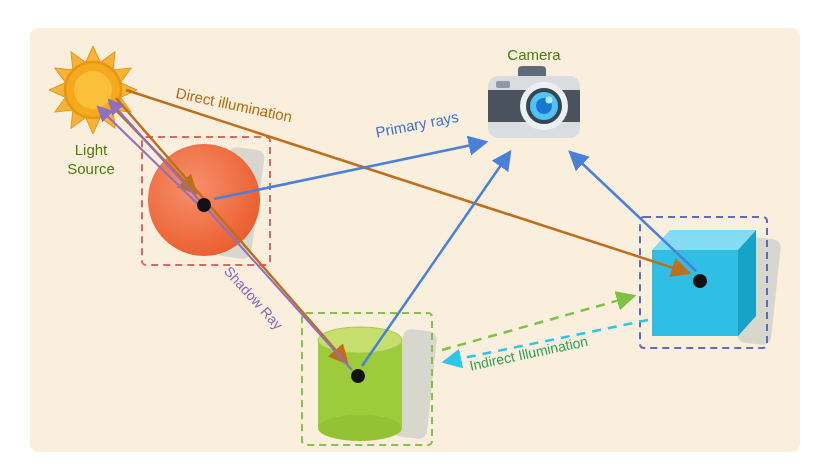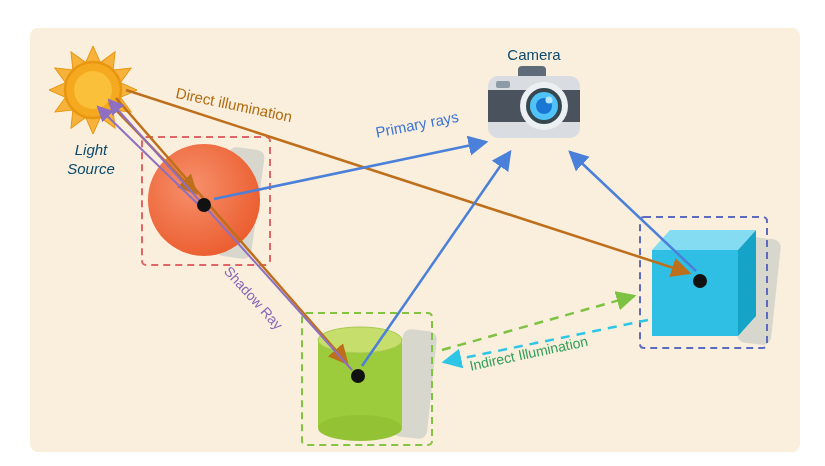--- a/index.html
+++ b/index.html
@@ -1,22 +1,22 @@
 <!DOCTYPE html>
 <html><head>
 <meta charset="utf-8">
 <style>
   html,body{margin:0;padding:0;background:#ffffff;}
   .stage{
     position:relative;width:825px;height:466px;background:#ffffff;overflow:hidden;
     font-family:"Liberation Sans","DejaVu Sans",sans-serif;
   }
   .stage svg{position:absolute;left:0;top:0;}
-  .lbl{position:absolute;white-space:nowrap;color:#0c4a6e;}
-  .lbl-light{left:56px;top:141px;width:70px;text-align:center;font-size:15px;line-height:1.25;white-space:normal;font-style:italic;}
+  .lbl{position:absolute;white-space:nowrap;color:#4d7c0f;}
+  .lbl-light{left:56px;top:141px;width:70px;text-align:center;font-size:15px;line-height:1.25;white-space:normal;}
   .lbl-camera{left:494px;top:46px;width:80px;text-align:center;font-size:15px;}
   .lbl-direct{left:178px;top:84px;font-size:15px;color:#B26B10;transform:rotate(12deg);transform-origin:left top;}
   .lbl-primary{left:374px;top:124px;font-size:15px;color:#3D74D6;transform:rotate(-11deg);transform-origin:left top;}
   .lbl-shadow{left:233px;top:263px;font-size:14px;color:#8666B8;transform:rotate(48deg);transform-origin:left top;}
   .lbl-indirect{left:468px;top:358px;font-size:14px;color:#2FA05A;transform:rotate(-12deg);transform-origin:left top;}
 </style>
 </head>
 <body>
 
 <div class="stage">

